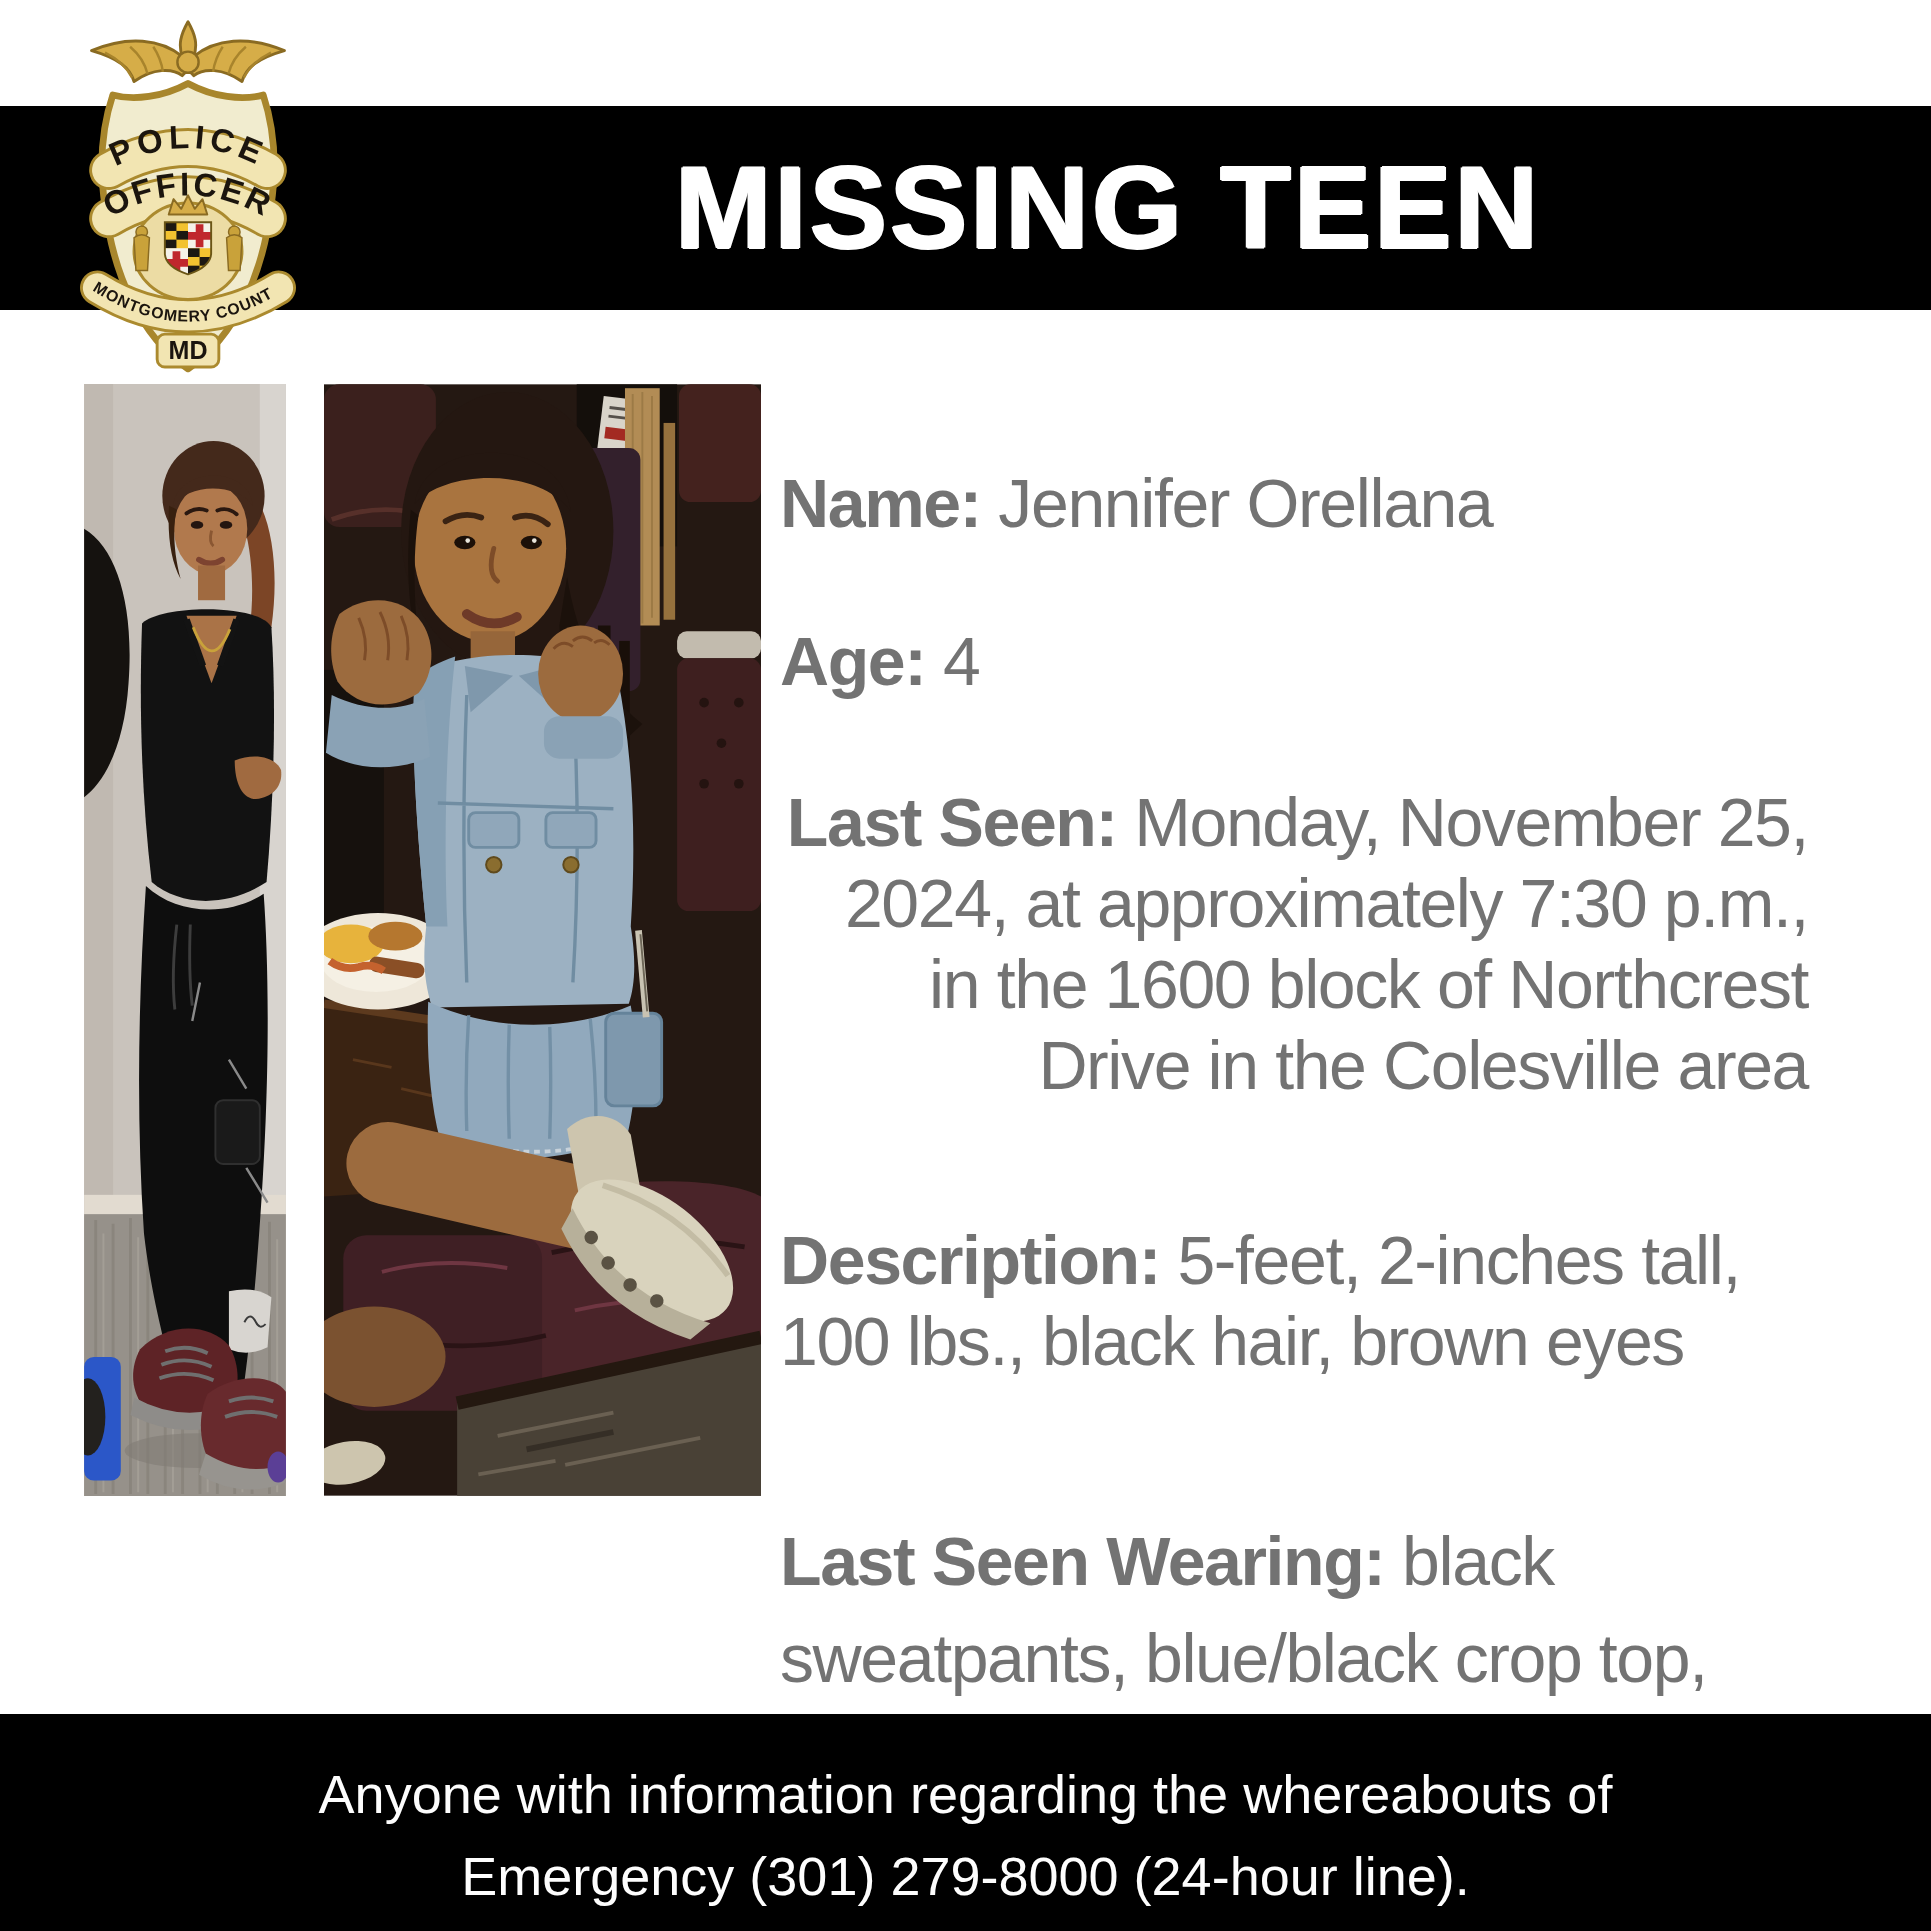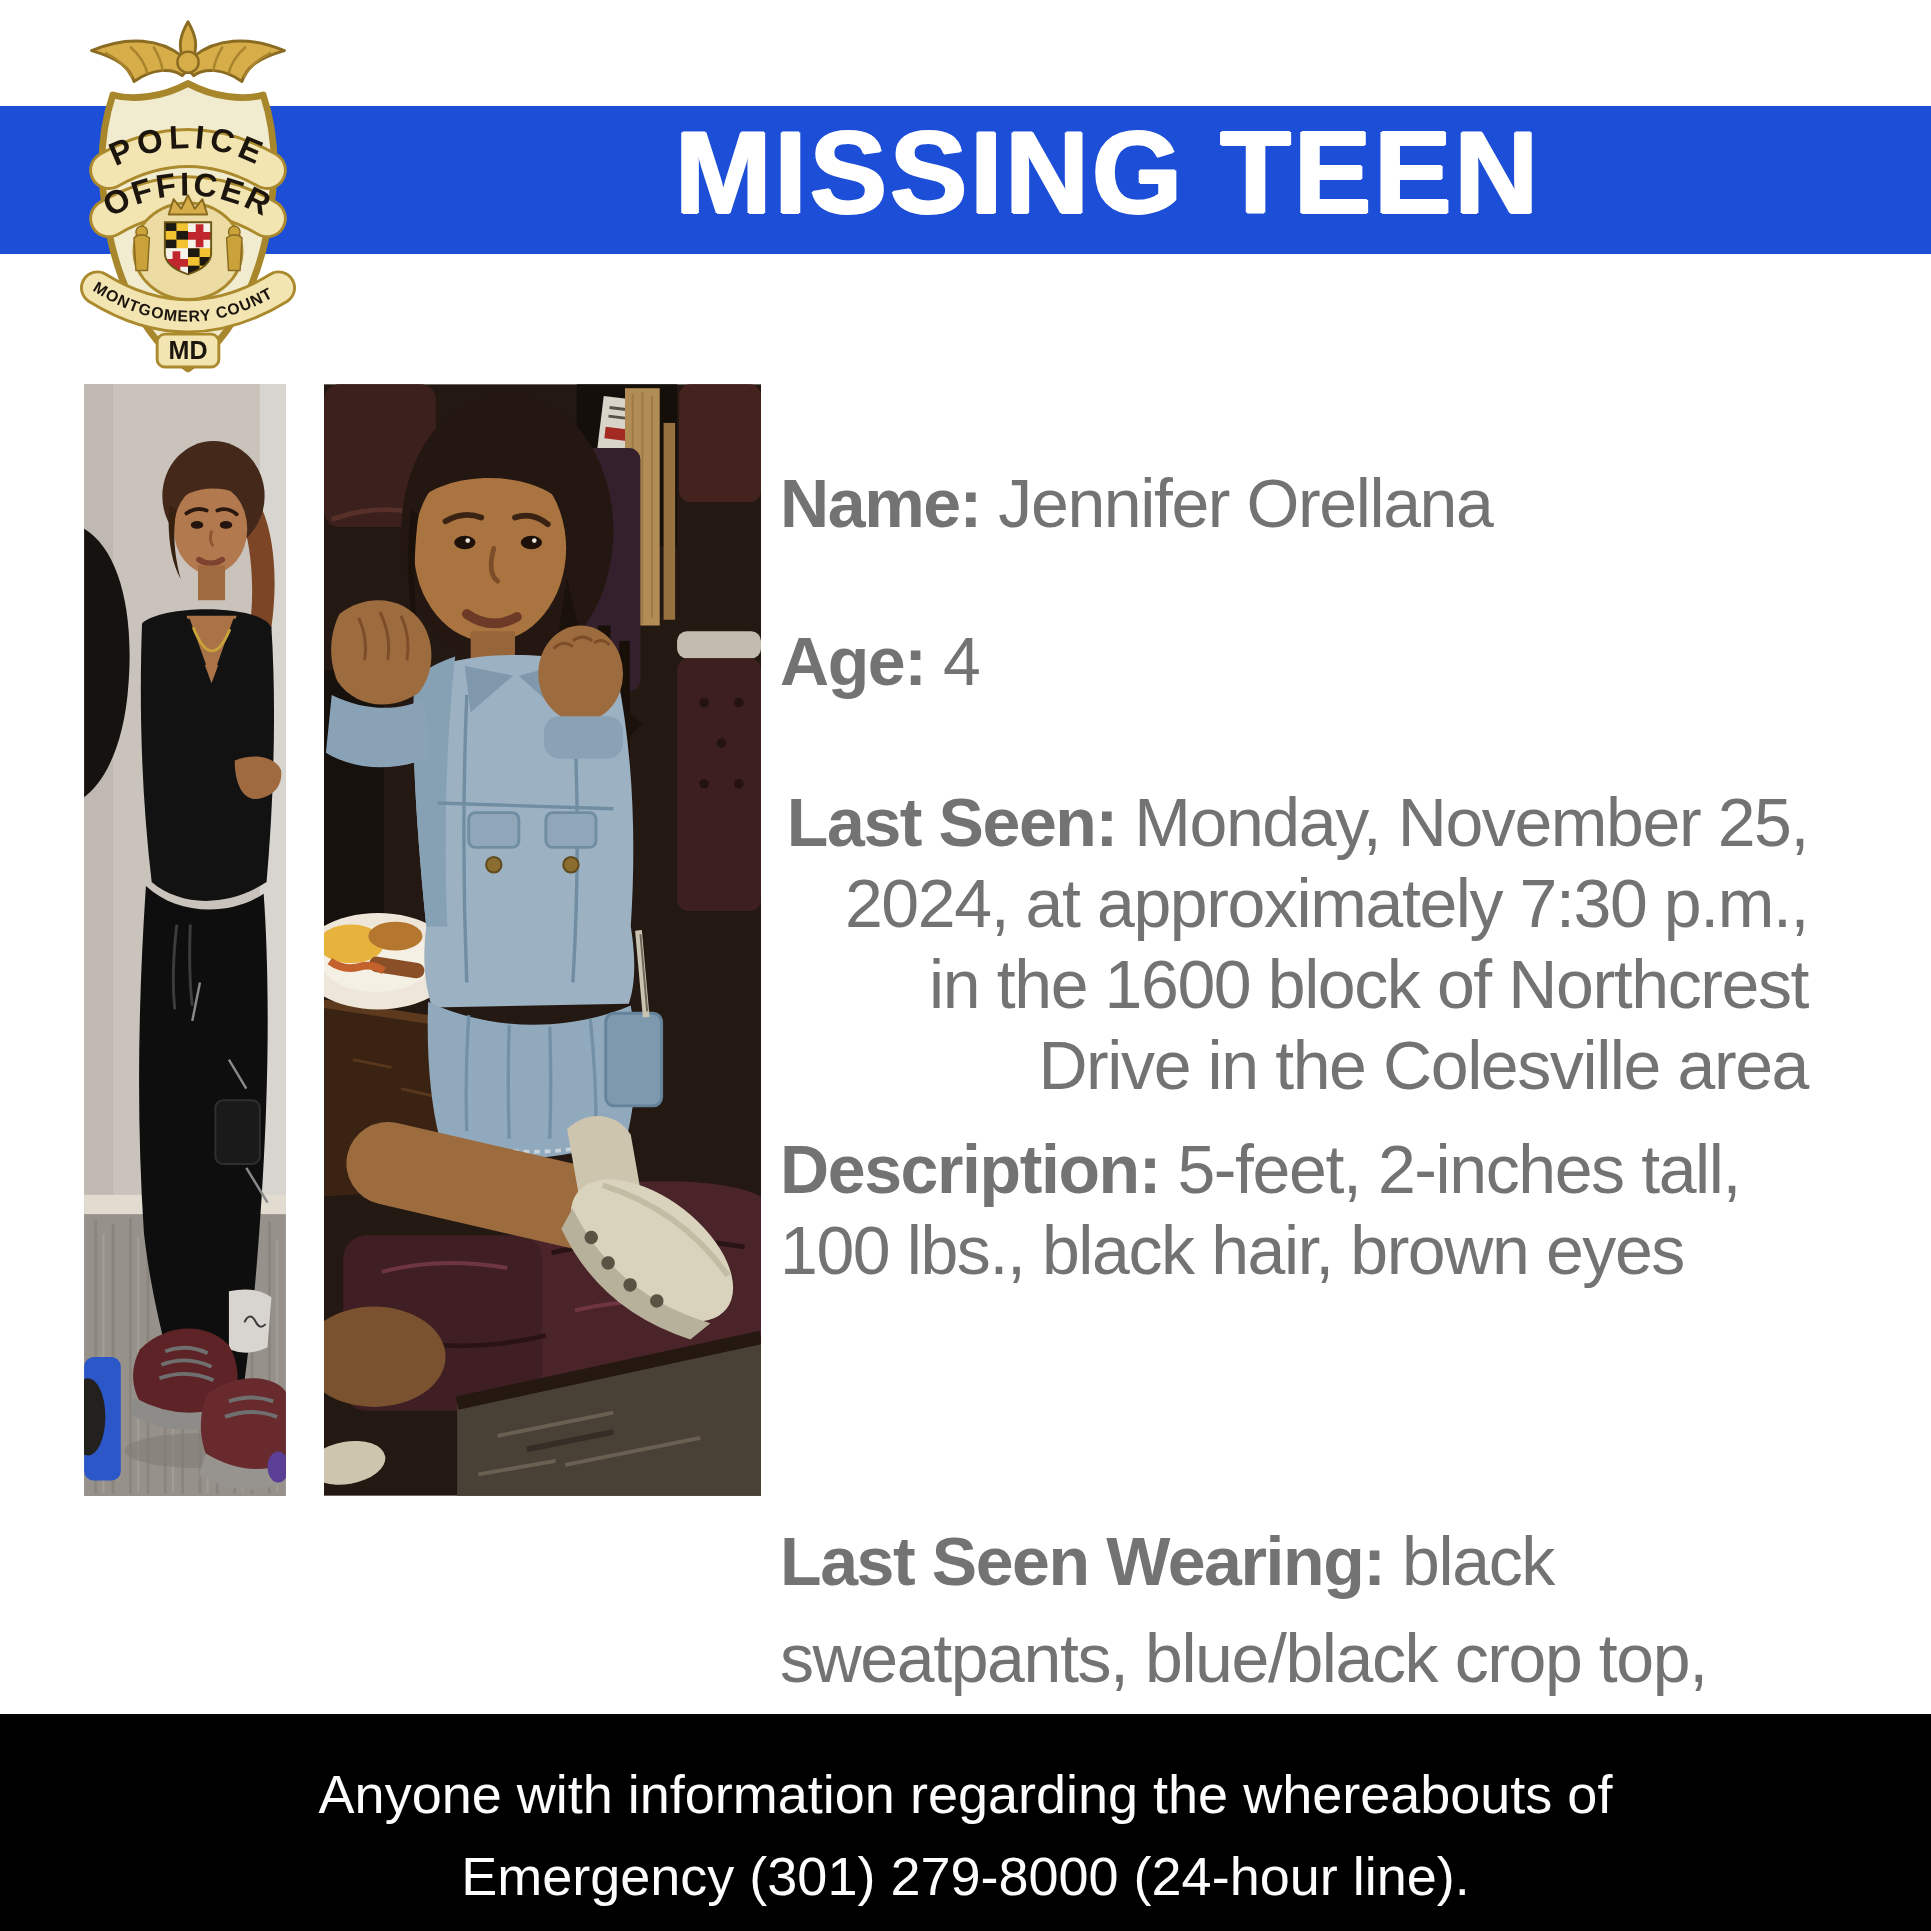--- a/index.html
+++ b/index.html
@@ -5,23 +5,23 @@
   html,body{margin:0;padding:0;background:#ffffff;}
   .poster{
     position:relative;
     width:1931px;height:1931px;
     background:#ffffff;
     overflow:hidden;
     font-family:"Liberation Sans", sans-serif;
   }
   
   .red-band{
-    position:absolute;left:0;top:106px;width:1931px;height:148px;
-    background:#1d4ed8;
-    display:flex;justify-content:center;
+    position:absolute;left:0;top:106px;width:1931px;height:204px;
+    background:#000000;
+    display:flex;align-items:center;justify-content:center;
     padding-left:285px;box-sizing:border-box;
   }
   .band-title{
     color:#ffffff;
     font-size:116px;
     font-weight:bold;
     letter-spacing:2.9px;
     text-shadow:1.4px 0 0 #fff,-1.4px 0 0 #fff,0 1.4px 0 #fff,0 -1.4px 0 #fff;
     white-space:nowrap;
   }
@@ -34,21 +34,21 @@
   
   .detail{
     position:absolute;left:780px;width:1028px;
     font-size:68px;line-height:81px;color:#737373;
     letter-spacing:-1.4px;
   }
   .detail .lbl{font-weight:bold;}
   .d-name{top:395px;}
   .d-age{top:553px;}
   .d-lastseen{top:714px;text-align:right;}
-  .d-desc{top:1061px;}
+  .d-desc{top:1152px;}
   .d-wearing{top:1445px;line-height:97px;}
   
   .footer{
     position:absolute;left:0;top:1690px;width:1931px;height:241px;
     background:#000000;color:#fdfdfd;
     display:flex;flex-direction:column;align-items:center;justify-content:center;
     font-size:54px;line-height:82px;
     text-align:center;
     margin-top:24px;
   }

